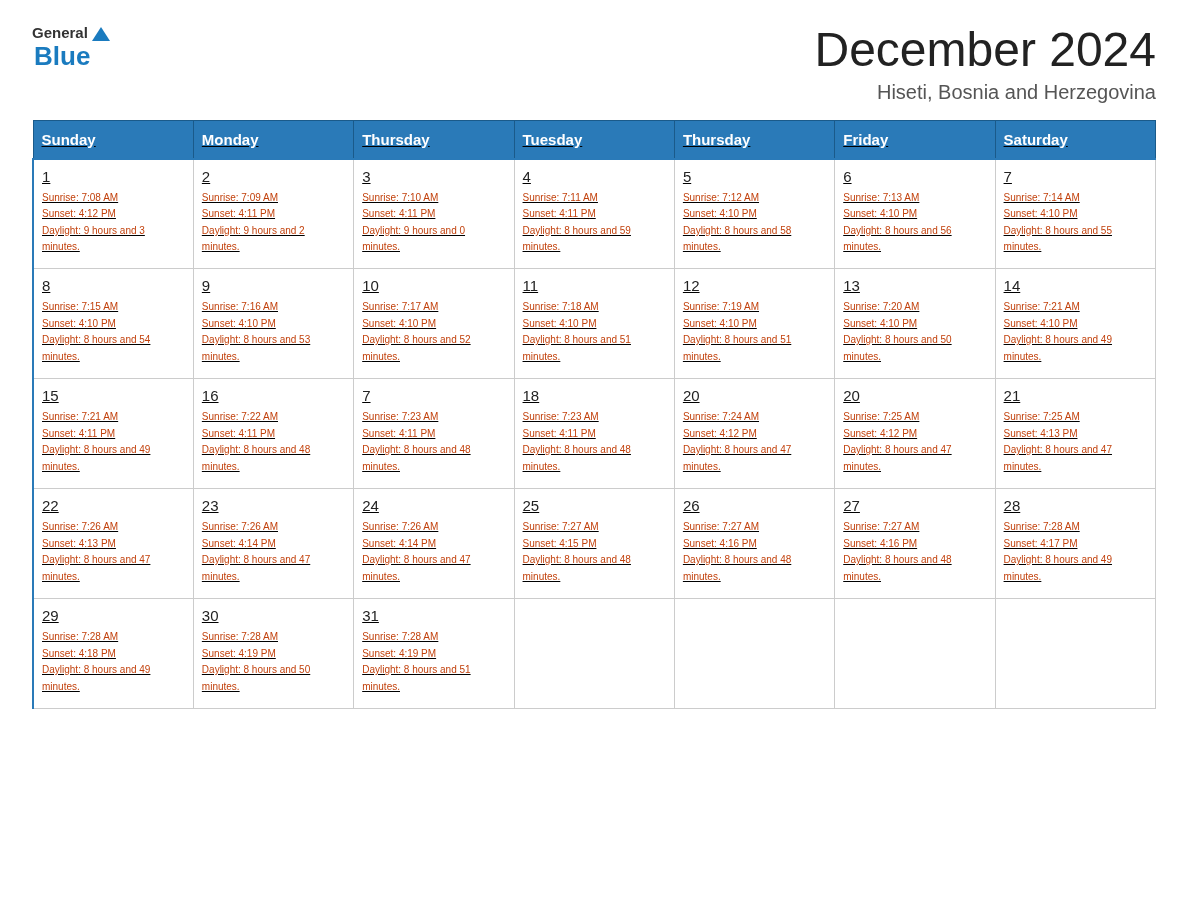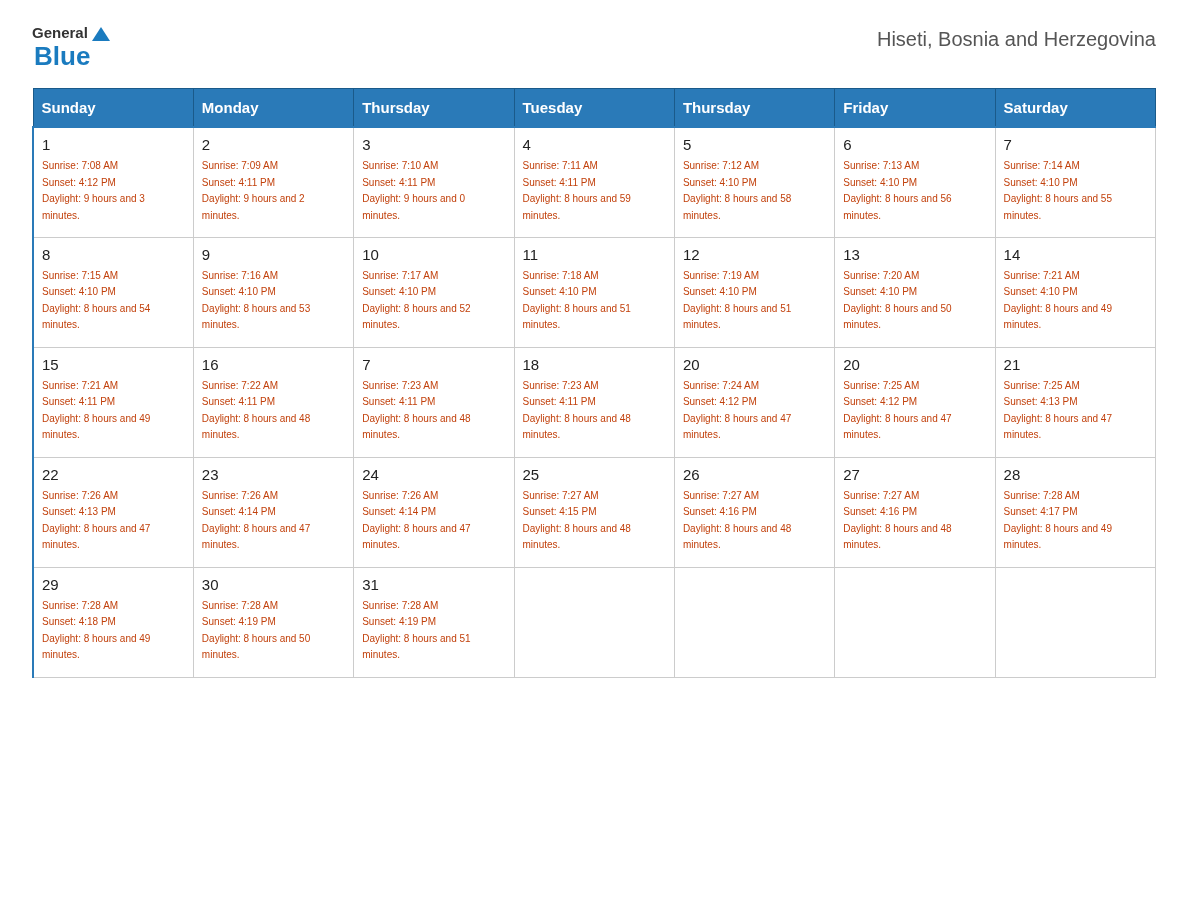--- a/index.html
+++ b/index.html
@@ -32,20 +32,21 @@
     }
     .subtitle {
       font-size: 20px;
       color: #555;
       margin-top: 4px;
     }
     .calendar-table {
       width: 100%;
       border-collapse: collapse;
       table-layout: fixed;
+      text-decoration: underline;
     }
     .calendar-table thead tr th {
       background-color: #2a7ab8;
       color: #fff;
       padding: 10px 8px;
       font-size: 15px;
       font-weight: bold;
       text-align: left;
       border: 1px solid #1a5a8a;
     }
@@ -109,20 +110,21 @@
 
 <div class="header-section">
   <div class="logo-wrapper">
     <div class="logo-line1">
       <span class="logo-text-general">General</span>
       <span class="logo-triangle"></span>
     </div>
     <div class="logo-line2">Blue</div>
   </div>
   <div class="title-section">
+    <div class="page-title">December 2024</div>
     <div class="subtitle">Hiseti, Bosnia and Herzegovina</div>
   </div>
 </div>
 
 <table class="calendar-table">
   <thead>
     <tr>
     <th>Sunday</th>
         <th>Monday</th>
         <th>Thursday</th>

